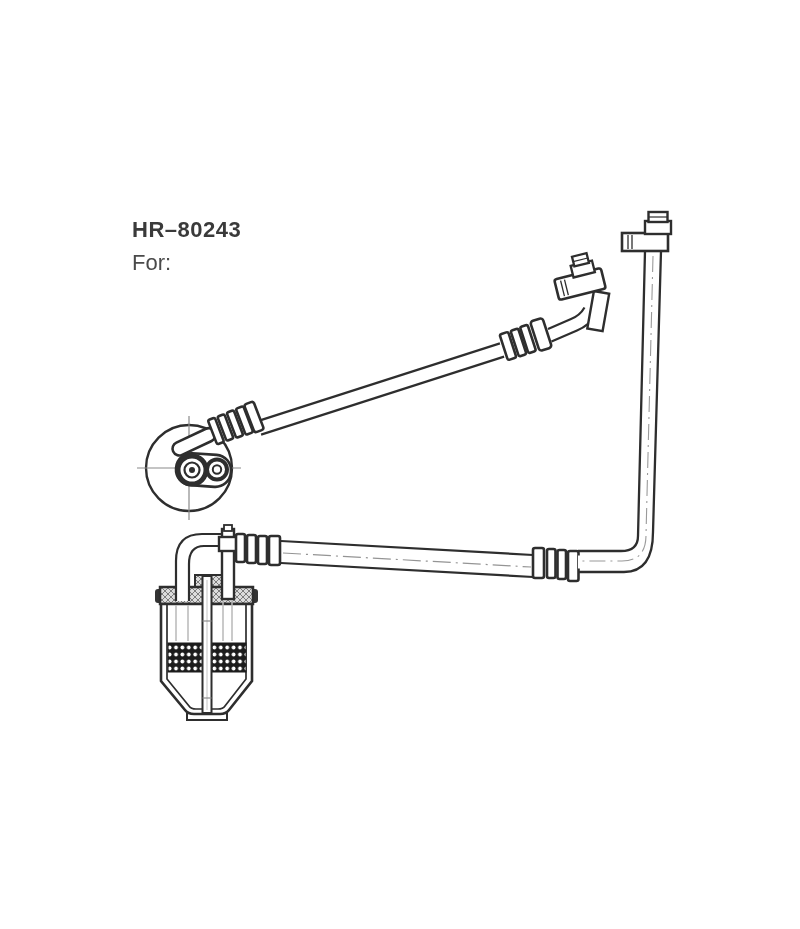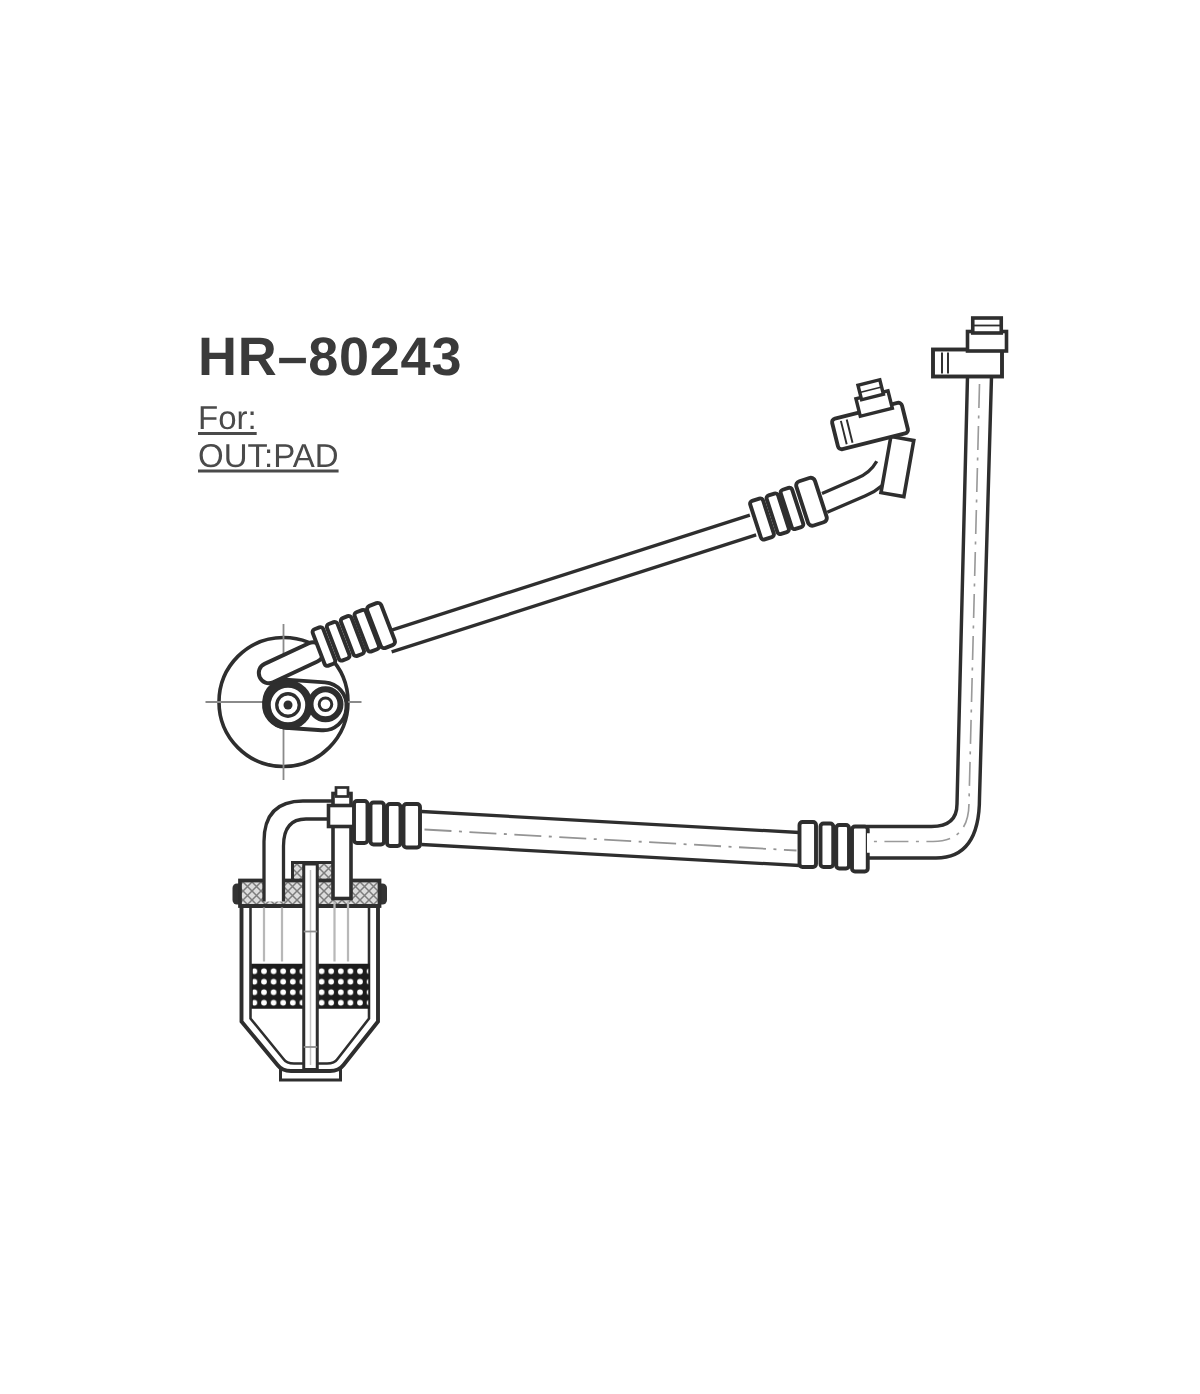--- a/index.html
+++ b/index.html
@@ -2,37 +2,36 @@
 <html><head>
 <meta charset="utf-8">
 <style>
   html,body{margin:0;padding:0;background:#ffffff;}
   .canvas{
     position:relative;width:800px;height:929px;background:#ffffff;
     font-family:"Liberation Sans", sans-serif;overflow:hidden;
   }
   .label-block{position:absolute;left:132px;top:217px;}
   .part-number{
-    font-size:36px;font-weight:bold;letter-spacing:.5px;color:#3a3a3a;
+    font-size:22px;font-weight:bold;letter-spacing:.5px;color:#3a3a3a;
     margin:0 0 7px 0;white-space:nowrap;
   }
   .spec-line{
-    font-size:22px;line-height:25px;color:#4a4a4a;white-space:nowrap;text-decoration:underline;
+    font-size:22px;line-height:25px;color:#4a4a4a;white-space:nowrap;
   }
   svg.drawing{position:absolute;left:0;top:0;}
 </style>
 </head>
 <body>
 
 <div class="canvas">
 
   <div class="label-block">
     <div class="part-number">HR–80243</div>
     <div class="spec-line">For:</div>
-    <div class="spec-line">OUT:PAD</div>
   </div>
 
   <svg class="drawing" width="800" height="929" viewBox="0 0 800 929">
     <defs>
       <pattern id="hatch" width="6" height="6" patternUnits="userSpaceOnUse">
         <rect width="6" height="6" fill="#dcdcdc"></rect>
         <path d="M0,6 L6,0 M0,0 L6,6" stroke="#7d7d7d" stroke-width="1"></path>
       </pattern>
       <pattern id="dots" width="6.4" height="7" patternUnits="userSpaceOnUse">
         <rect width="6.4" height="7" fill="#1c1c1c"></rect>

